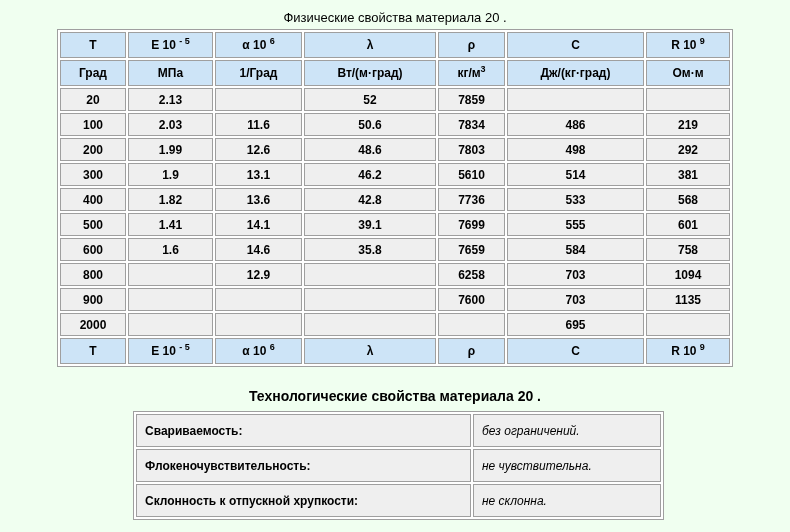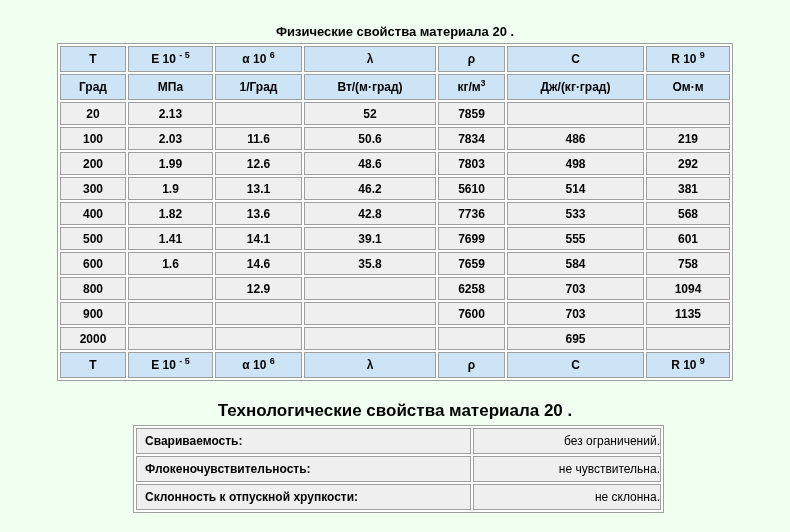--- a/index.html
+++ b/index.html
@@ -12,25 +12,25 @@
   *{box-sizing:border-box;}
   html,body{margin:0;padding:0;}
   body{
     width:790px;height:532px;
     background:var(--page-bg);
     font-family:"Liberation Sans", sans-serif;
     color:#000;
     overflow:hidden;
   }
   .page-title{
-    font-size:13px;font-weight:bold;text-align:center;
-    padding-top:24px;line-height:15px;
+    font-size:13px;font-weight:normal;text-align:center;
+    padding-top:10px;line-height:15px;
   }
   .tech-title{
-    font-size:17px;font-weight:bold;text-align:center;
+    font-size:14px;font-weight:bold;text-align:center;
     margin-top:22px;line-height:15px;
   }
   table{
     border-collapse:separate;
     border-spacing:2px;
     background:var(--gap);
     border:1px solid var(--border);
     table-layout:fixed;
   }
   td{
@@ -57,26 +57,26 @@
   }
   sup{font-size:9px;line-height:0;}
   sup:empty{display:none;}
   table.tech{
     margin-left:133px;
     margin-top:7px;
     width:527px;
   }
   .tech td{
     background:var(--cell-bg);
-    height:26px;
+    height:33px;
     text-align:left;
     padding-left:8px;
   }
   .tech td.prop{font-weight:bold;}
-  .tech td.val{font-weight:normal;text-align:right;}
+  .tech td.val{font-weight:normal;font-style:italic;}
 </style>
 </head>
 <body>
 
 <div class="page-title">Физические свойства материала 20 .</div>
 
 <table class="phys">
   <colgroup>
     <col style="width:66px">
       <col style="width:85px">

